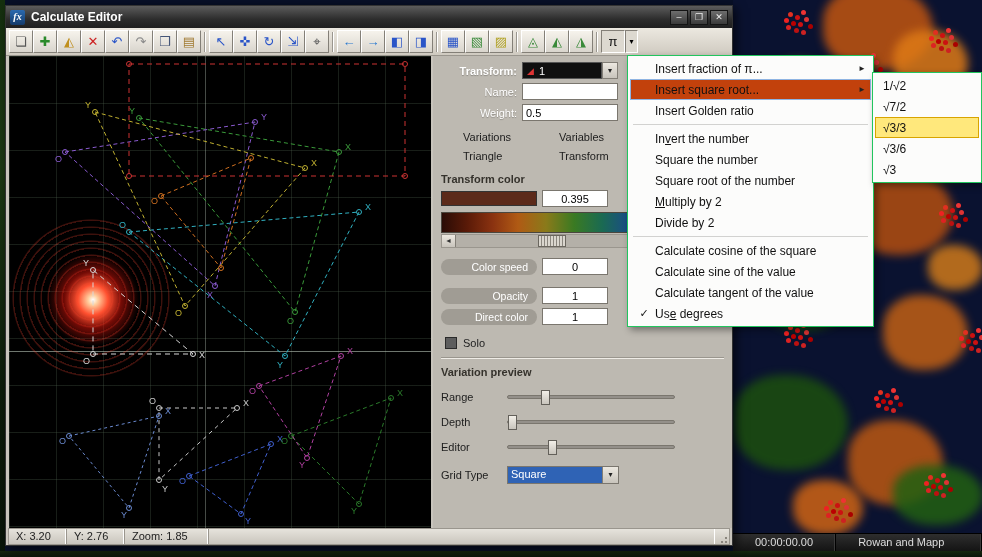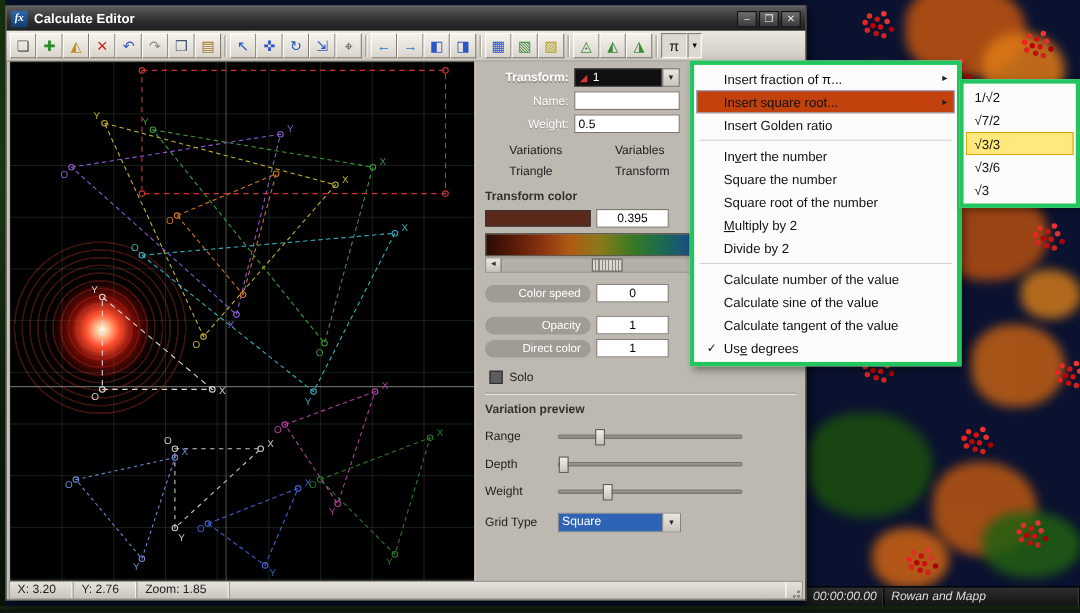--- a/index.html
+++ b/index.html
@@ -9,21 +9,21 @@
   
   .left-edge{position:absolute;left:0;top:0;width:5px;height:557px;
     background:linear-gradient(#15300f,#1d3a14 30%,#0c1c0a 70%,#081408);}
   .fractal{position:absolute;left:733px;top:0;width:249px;height:533px;background:#0a1230;overflow:hidden;}
   .fractal .b{position:absolute;border-radius:45% 55% 52% 48%;filter:blur(5px);opacity:.85;}
   .berry{position:absolute;width:5px;height:5px;border-radius:50%;background:#e03020;
     box-shadow:7px 3px 0 #c11,13px -2px 0 #e33,3px 9px 0 #b00,-4px 6px 0 #e22,10px 10px 0 #c11,
     16px 5px 0 #d33,6px 16px 0 #b11,-2px 13px 0 #d22,20px 12px 0 #a00,13px 18px 0 #c22;}
   .main-statusbar{position:absolute;left:733px;top:533px;width:249px;height:18px;display:flex;
     background:linear-gradient(#2e2e2e,#141414);border-top:1px solid #000;color:#ddd;font-size:11px;}
-  .mseg{padding:2px 6px;border-right:1px solid #000;box-shadow:inset -1px 0 0 #3a3a3a;white-space:nowrap;font-style:italic;}
+  .mseg{padding:2px 22px;border-right:1px solid #000;box-shadow:inset -1px 0 0 #3a3a3a;white-space:nowrap;}
   .bottom-strip{position:absolute;left:0;top:551px;width:982px;height:6px;
     background:linear-gradient(#15260f,#0a140a);}
 
   
   .editor{position:absolute;left:5px;top:5px;width:728px;height:541px;background:#c8c4bc;
     border:1px solid #333;box-shadow:3px 3px 10px rgba(0,0,0,.65);}
   .titlebar{position:absolute;left:0;top:0;right:0;height:22px;display:flex;align-items:center;
     padding:0 4px;background:linear-gradient(#5c5c5c,#2d2d2d 60%,#1f1f1f);color:#fff;}
   .fx-icon{width:15px;height:15px;border-radius:2px;background:linear-gradient(#2a6ab0,#143a6a);
     color:#fff;font:italic bold 10px "Liberation Serif",serif;text-align:center;line-height:14px;}
@@ -98,21 +98,21 @@
   .statusbar{position:absolute;left:2px;right:2px;top:522px;height:17px;display:flex;
     background:linear-gradient(#e6e3dc,#c9c5bd);border:1px solid #9a968e;font-size:11px;color:#222;}
   .sseg{padding:1px 7px;border-right:1px solid #9a968e;box-shadow:inset -1px 0 0 #fff;white-space:nowrap;}
   .sseg.fill{flex:1;border-right:0;}
   .grip{width:14px;background:
     radial-gradient(circle at 11px 13px,#8a867e 1.2px,transparent 1.5px),
     radial-gradient(circle at 7px 13px,#8a867e 1.2px,transparent 1.5px),
     radial-gradient(circle at 11px 9px,#8a867e 1.2px,transparent 1.5px);}
 
   
-  .menu{position:absolute;background:#fcfcfb;border:4px solid #22c55e;box-shadow:3px 3px 7px rgba(0,0,0,.4);
+  .menu{position:absolute;background:#fcfcfb;border:1px solid #22c55e;box-shadow:3px 3px 7px rgba(0,0,0,.4);
     padding:2px;z-index:60;}
   #context-menu{left:627px;top:55px;width:247px;}
   #sub-menu{left:872px;top:72px;width:110px;z-index:70;}
   .menu-item{position:relative;display:flex;align-items:center;height:21px;font-size:12px;color:#111;
     padding:0 18px 0 3px;cursor:default;white-space:nowrap;}
   .menu-item .chk{width:22px;text-align:center;font-size:11px;color:#111;}
   .menu-item .lab{flex:1;}
   .menu-item .arr{position:absolute;right:5px;font-size:8px;color:#222;}
   .menu-item.hl{background:#c2410c;box-shadow:inset 0 0 0 1px #8fb4e2;}
   #sub-menu .menu-item{padding:0 8px;}
@@ -411,21 +411,21 @@
               <div class="sthumb" style="left: 33px;"></div>
             </div>
           </div>
           <div class="srow">
             <span class="slabel">Depth</span>
             <div class="strack">
               <div class="sthumb" style="left: 0px;"></div>
             </div>
           </div>
           <div class="srow">
-            <span class="slabel">Weight</span>
+            <span class="slabel">Editor</span>
             <div class="strack">
               <div class="sthumb" style="left: 40px;"></div>
             </div>
           </div>
         </div>
 
       <div class="frow" style="margin-top:4px">
         <span class="slabel">Grid Type</span>
         <span class="combo">
           <span class="combo-sel">Square</span>
@@ -477,21 +477,21 @@
         <span class="chk"></span>
         <span class="lab"><u>M</u>ultiply by 2</span>
       </div>
       <div class="menu-item">
         <span class="chk"></span>
         <span class="lab">Divide by 2</span>
       </div>
       <div class="menu-sep"></div>
       <div class="menu-item">
         <span class="chk"></span>
-        <span class="lab">Calculate number of the value</span>
+        <span class="lab">Calculate cosine of the square</span>
       </div>
       <div class="menu-item">
         <span class="chk"></span>
         <span class="lab">Calculate sine of the value</span>
       </div>
       <div class="menu-item">
         <span class="chk"></span>
         <span class="lab">Calculate tangent of the value</span>
       </div>
       <div class="menu-item">

